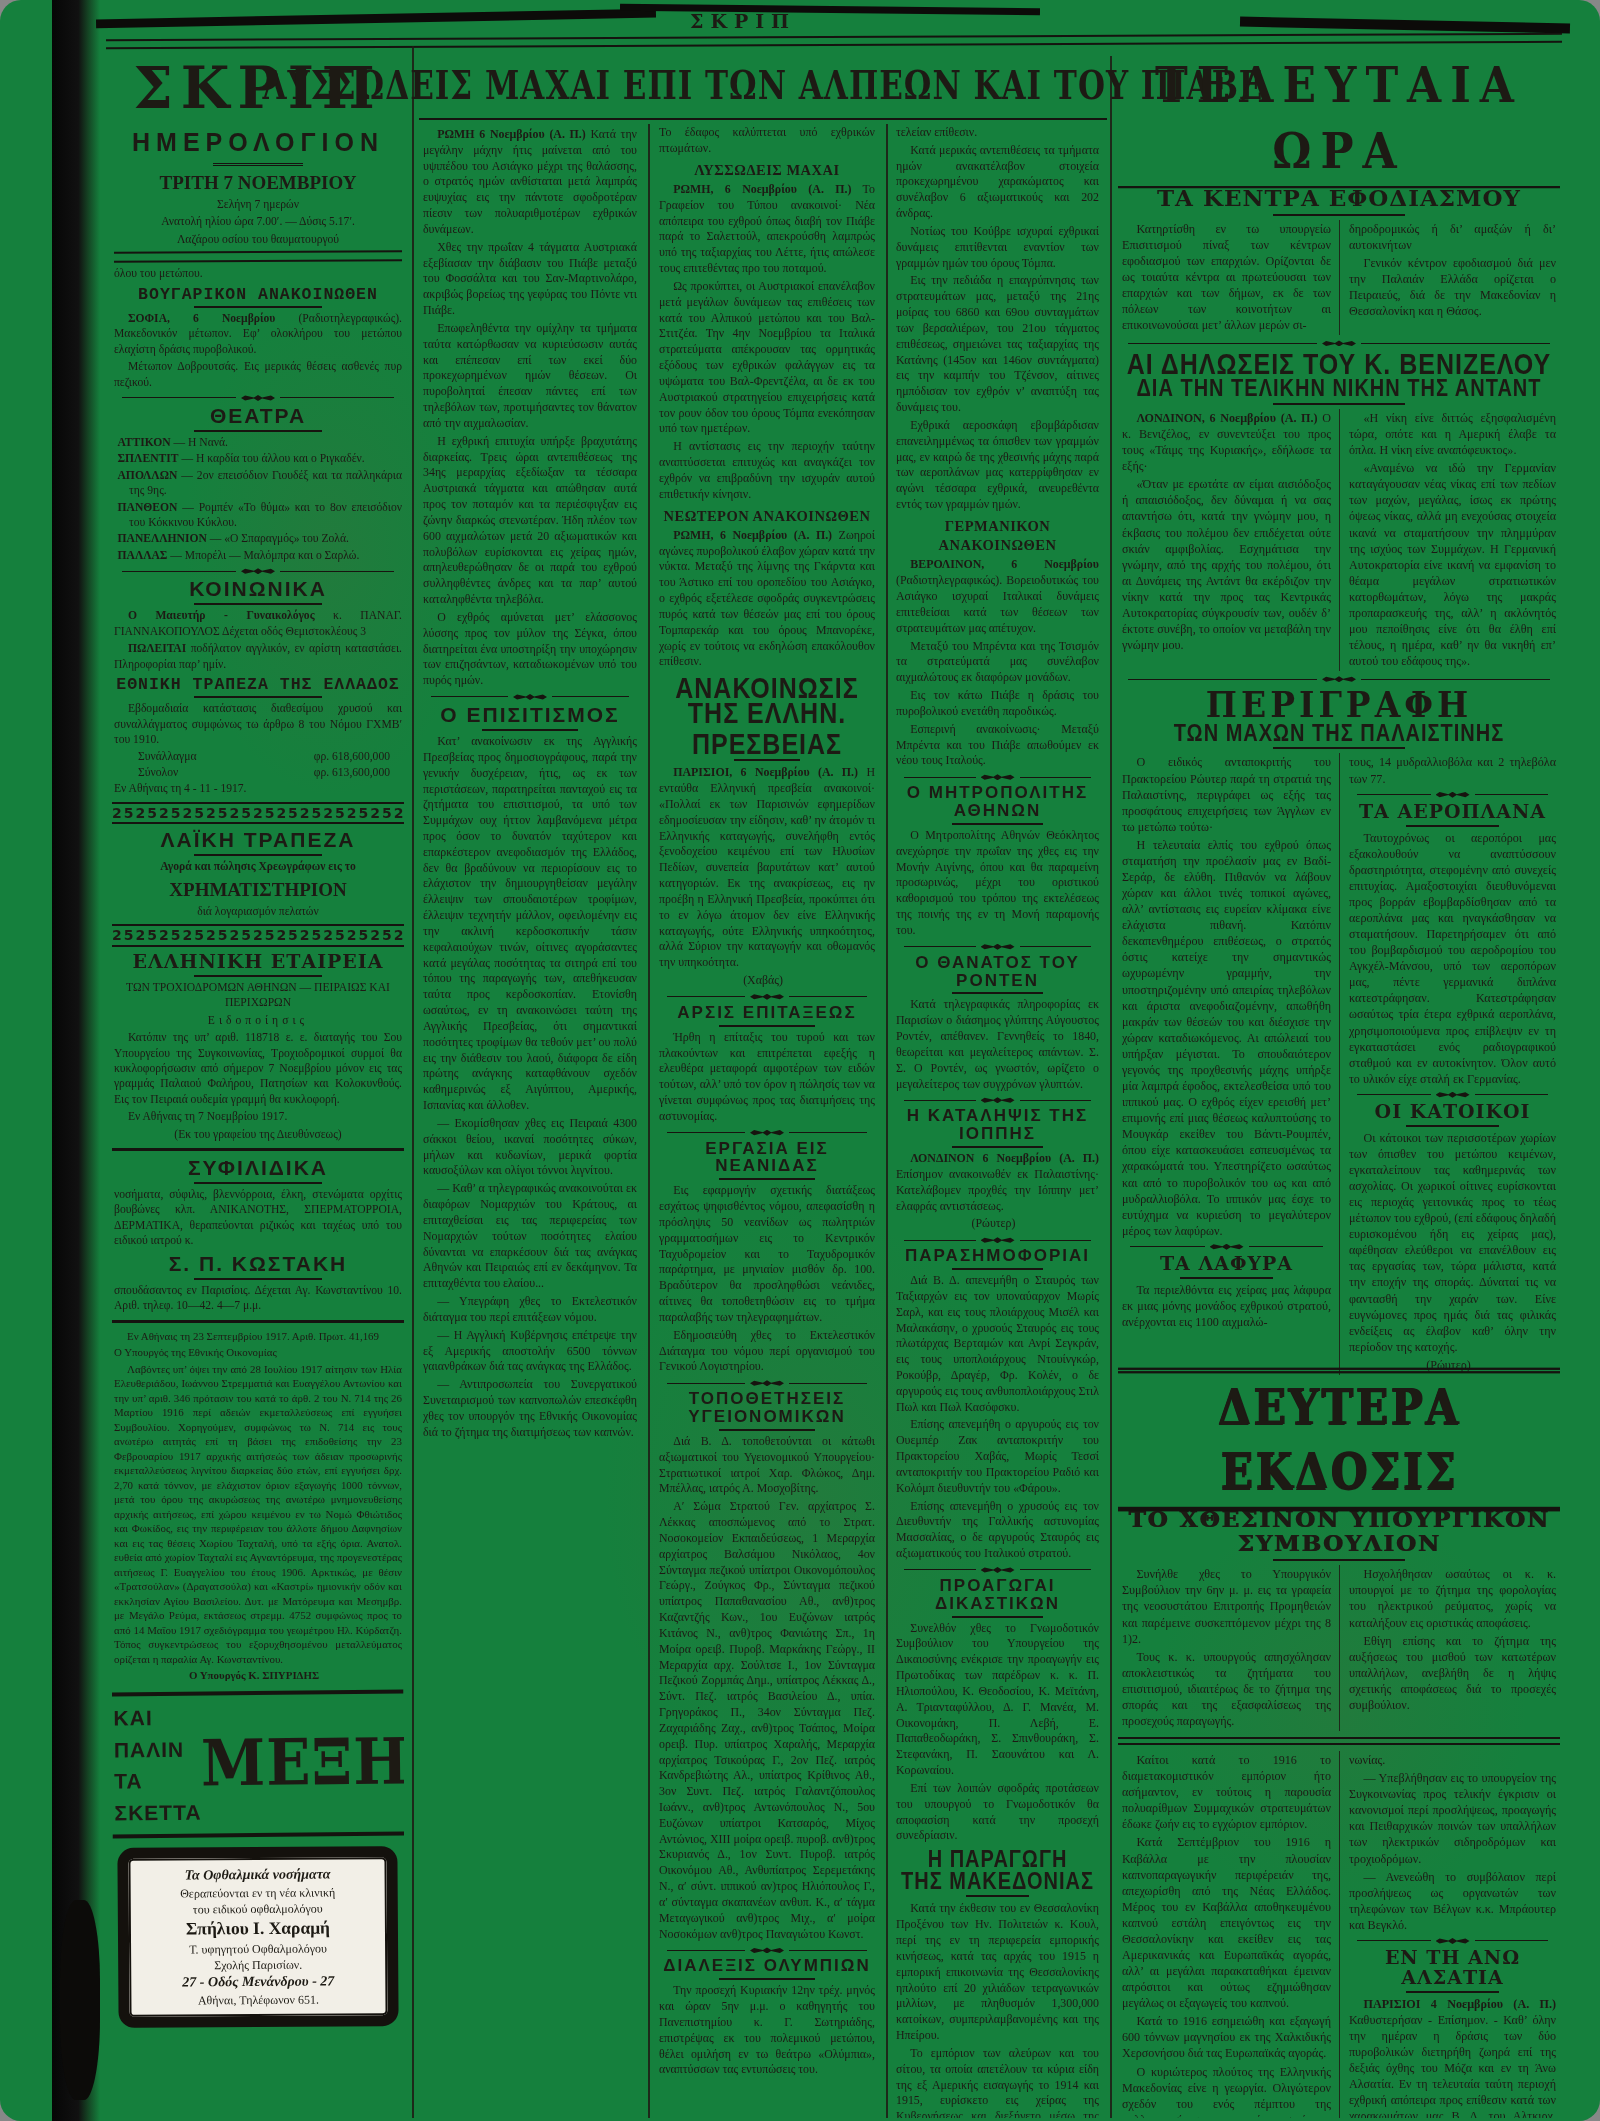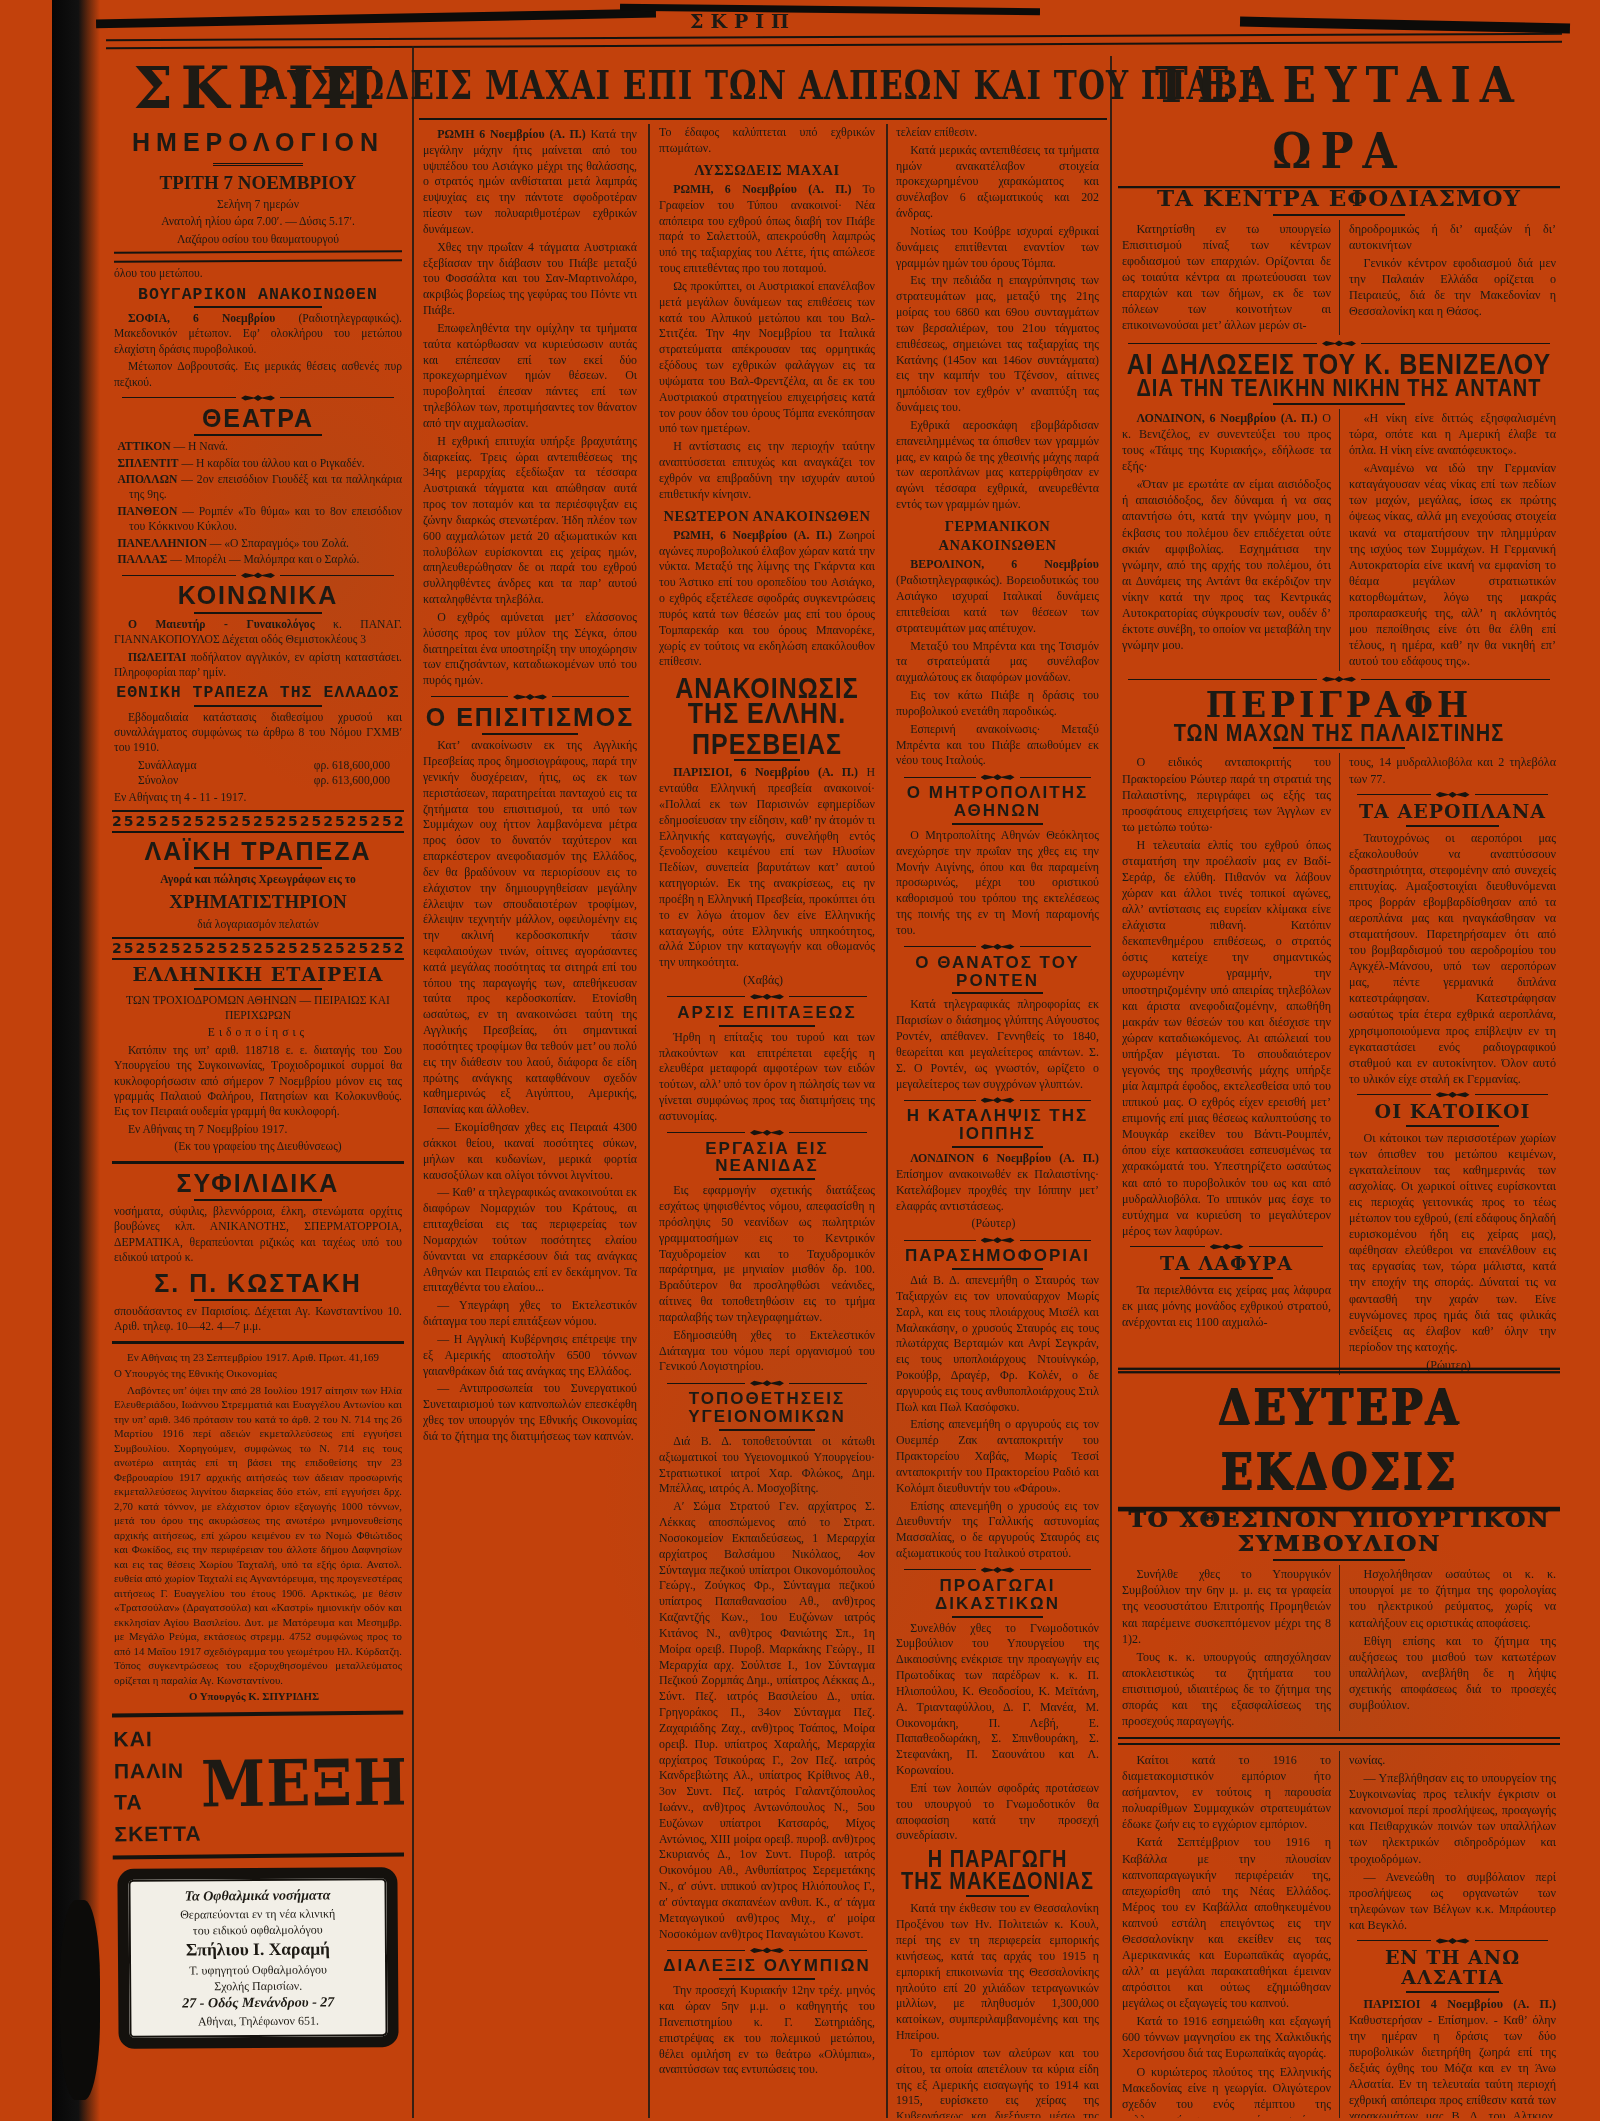--- a/index.html
+++ b/index.html
@@ -1,17 +1,17 @@
 <!DOCTYPE html>
 <html><head>
 <meta charset="utf-8">
 <style>
   html,body{margin:0;padding:0;background:#888;}
-  #sheet{position:relative;width:1600px;height:2121px;background:#c2410c;overflow:hidden;
-    font-family:"Liberation Serif","DejaVu Serif",serif;color:#1d1a14;}
+  #sheet{position:relative;width:1600px;height:2121px;background:#15803d;overflow:hidden;
+    font-family:"Liberation Serif","DejaVu Serif",serif;color:#1d1a14;border-radius:21px;}
   #sheet .stain{position:absolute;pointer-events:none;}
   
   .gutter{left:52px;top:0;width:48px;height:2121px;
     background:linear-gradient(90deg,#060606 0%,#111 55%,rgba(20,18,14,.55) 75%,rgba(40,36,28,0) 100%);}
   .streak{background:#0c0b09;}
   .paperstain{background:radial-gradient(ellipse at center,rgba(110,90,55,.14),rgba(110,90,55,0) 70%);}
   
   .vrule{position:absolute;width:2px;background:rgba(30,26,20,.85);}
   .toprule{position:absolute;left:106px;top:36px;width:1456px;height:6px;
     border-top:2px solid #15130f;border-bottom:2px solid #15130f;transform:rotate(-.25deg);}
@@ -39,21 +39,21 @@
   .p.sp{letter-spacing:4px;}
   .p.big13{font-size:19px;}
   .hwrap{margin:4px 0 3px;}
   .orn{display:flex;align-items:center;margin:5px 10px 4px;}
   .orn::before,.orn::after{content:"";flex:1;border-top:1.7px solid #17140f;}
   .orn span{width:34px;height:6px;margin:0 5px;background:#17140f;
     clip-path:polygon(0 50%,12% 8%,38% 42%,50% 0,62% 42%,88% 8%,100% 50%,88% 92%,62% 58%,50% 100%,38% 58%,12% 92%);}
   .h{text-align:center;font-weight:bold;margin:2px 0 3px;line-height:1.05;}
   .h::after{content:"";display:block;width:44%;margin:3px auto 0;border-top:2px solid #17140f;}
   .h.sans{font-family:"Liberation Sans","DejaVu Sans",sans-serif;letter-spacing:2px;}
-  .h.big{font-size:25px;}
+  .h.big{font-size:21px;}
   .h.med{font-size:17px;}
   .h.serif{font-family:Liberation Mono, monospace;font-size:16.5px;letter-spacing:1px;}
   .h.serif19{font-family:"DejaVu Serif",serif;font-size:19px;letter-spacing:1px;}
   .sub{text-align:center;font-weight:bold;font-size:14.5px;margin:4px 0 2px;letter-spacing:.5px;}
   .titlewrap{text-align:center;margin:5px 0 4px;}
   .tl{font-weight:bold;line-height:1.08;}
   .tl.serif24{font-family:"DejaVu Serif",serif;font-size:23px;letter-spacing:1px;}
   .tl.serif34{font-family:"DejaVu Serif",serif;font-size:33px;letter-spacing:4px;transform:scaleY(1.1);}
   .tl.sans26{font-family:"Liberation Sans","DejaVu Sans",sans-serif;font-size:25px;letter-spacing:1px;transform:scaleY(1.15);}
   .tl.sans21{font-family:"Liberation Sans","DejaVu Sans",sans-serif;font-size:20px;letter-spacing:1px;transform:scaleY(1.15);}

